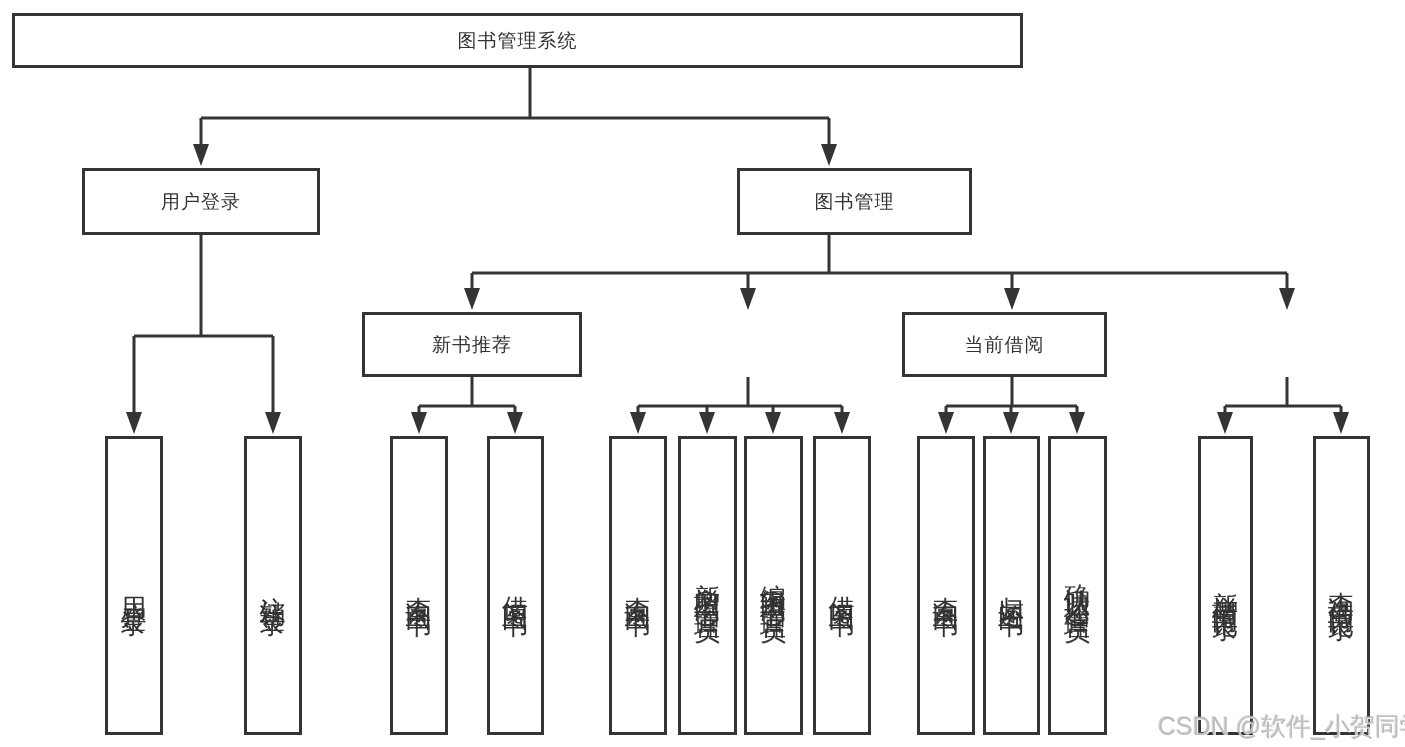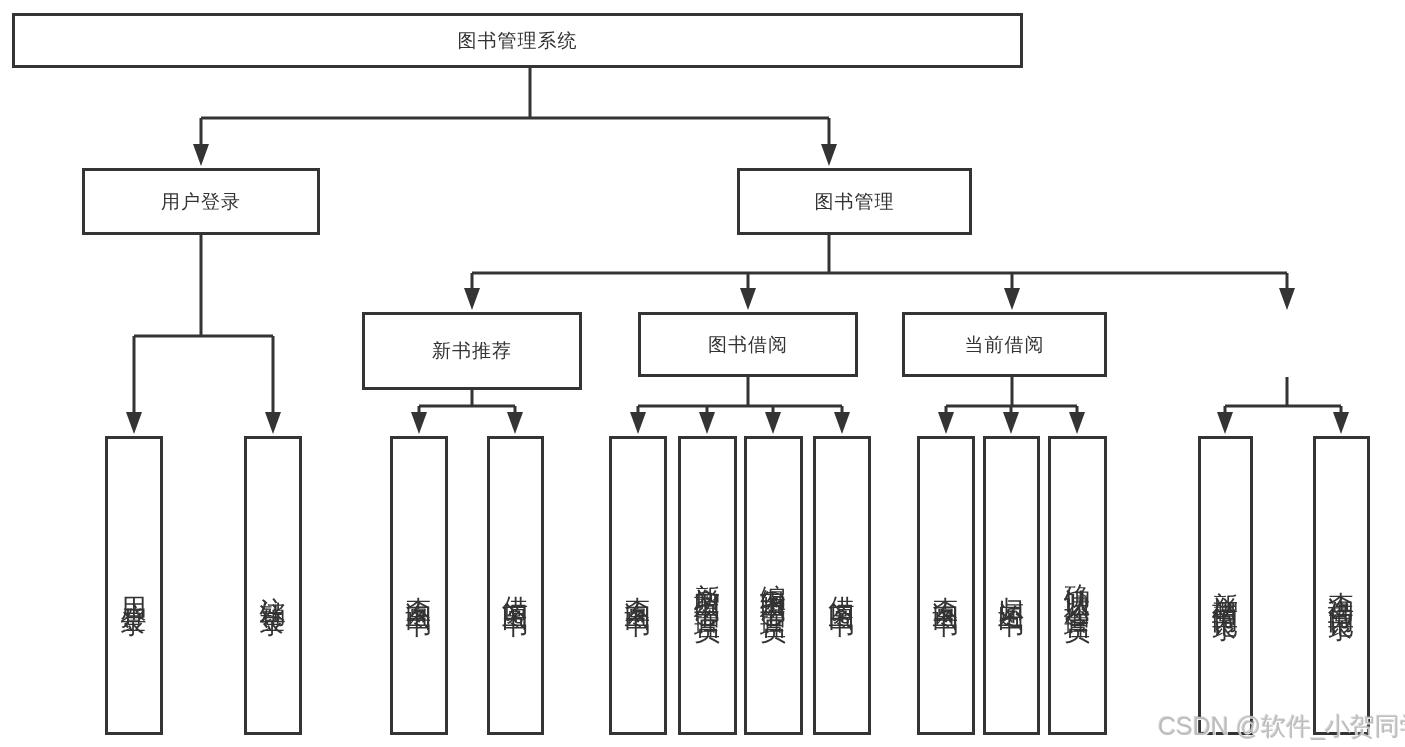--- a/index.html
+++ b/index.html
@@ -43,21 +43,21 @@
     font-size: 26px;
     letter-spacing: 5px;
     line-height: 1;
   }
   
   .n-root   { left: 12px;   top: 13px;  width: 1011px; height: 55px; }
   
   .n-login  { left: 82px;   top: 168px; width: 238px;  height: 67px; }
   .n-mgmt   { left: 712px;  top: 168px; width: 235px;  height: 67px; margin-left: 25px; }
   
-  .n-newrec { left: 362px;  top: 312px; width: 220px;  height: 78px; }
+  .n-newrec { left: 362px;  top: 312px; width: 220px;  height: 65px; }
   .n-borrow { left: 638px;  top: 312px; width: 220px;  height: 65px; }
   .n-currnt { left: 902px;  top: 312px; width: 205px;  height: 65px; }
   .n-record { left: 1179px; top: 312px; width: 217px;  height: 65px; }
   
   .leaf { top: 436px; height: 299px; }
   .l-ul1 { left: 105px;  width: 58px; }
   .l-ul2 { left: 244px;  width: 58px; }
   .l-nb1 { left: 390px;  width: 58px; }
   .l-nb2 { left: 487px;  width: 57px; }
   .l-bb1 { left: 609px;  width: 58px; }
@@ -127,21 +127,20 @@
       <polygon points="1333,412 1349,412 1341,434"></polygon>
     </g>
   </svg>
 
   <div class="node hbox n-root">图书管理系统</div>
 
   <div class="node hbox n-login">用户登录</div>
   <div class="node hbox n-mgmt">图书管理</div>
 
   <div class="node hbox n-newrec">新书推荐</div>
-  <div class="node hbox n-borrow">图书借阅</div>
   <div class="node hbox n-currnt">当前借阅</div>
 
   <div class="node vbox leaf l-ul1">用户登录</div>
   <div class="node vbox leaf l-ul2">注销登录</div>
 
   <div class="node vbox leaf l-nb1">查询图书</div>
   <div class="node vbox leaf l-nb2">借阅图书</div>
 
   <div class="node vbox leaf l-bb1">查询图书</div>
   <div class="node vbox leaf l-bb2">新增图书（管理员）</div>

